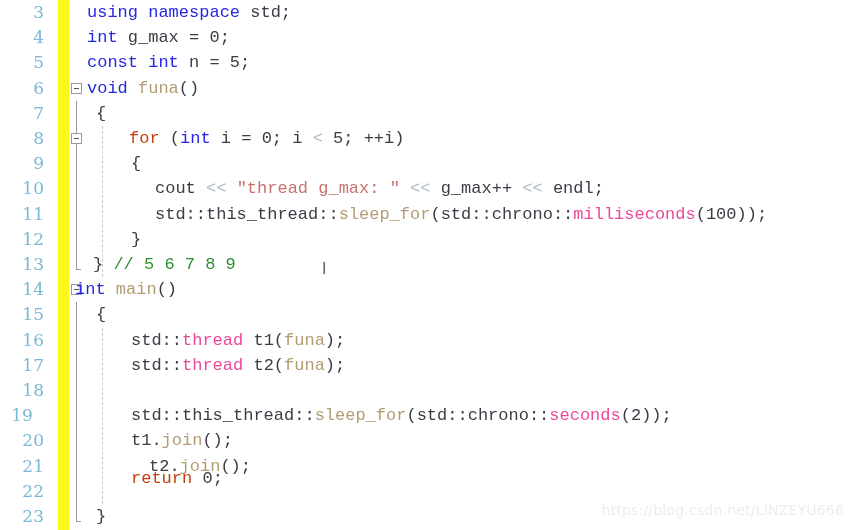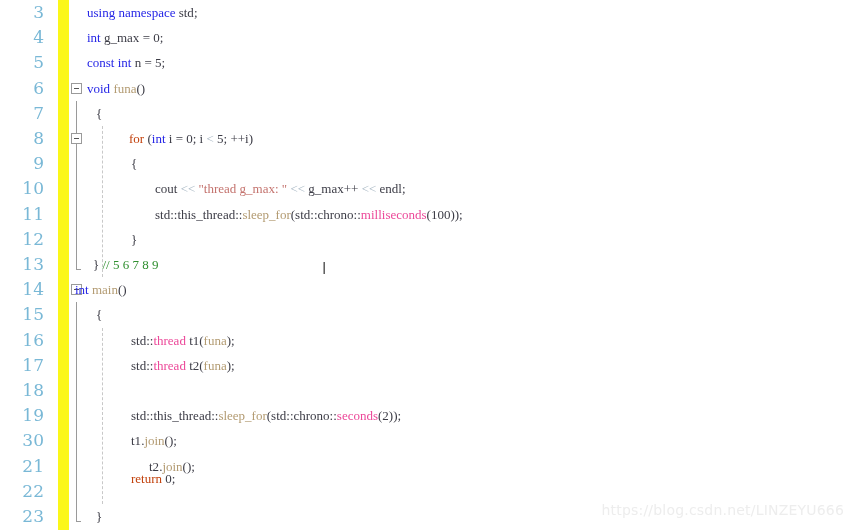--- a/index.html
+++ b/index.html
@@ -54,22 +54,22 @@
     width: 783px; height: 530px;
     background: #ffffff;
     overflow: hidden;
   }
   .row {
     position: absolute;
     left: 0;
     height: 25.2px;
     line-height: 25.2px;
     white-space: pre;
-    font-family: Liberation Serif, serif;
-    font-size: 13px;
+    font-family: Liberation Mono, monospace;
+    font-size: 17px;
     color: #3c3c46;
   }
 
   
   .kw   { color: #2626e6; }          
   .kw2  { color: #c2410c; }          
   .id   { color: #3c3c46; }          
   .fn   { color: #b39b72; }          
   .type { color: #ec4899; }          
   .str  { color: #c4736e; }          
@@ -144,22 +144,22 @@
       <div class="lineno" style="top: 151.2px;">9</div>
       <div class="lineno" style="top: 176.4px;">10</div>
       <div class="lineno" style="top: 201.6px;">11</div>
       <div class="lineno" style="top: 226.8px;">12</div>
       <div class="lineno" style="top: 252px;">13</div>
       <div class="lineno" style="top: 277.2px;">14</div>
       <div class="lineno" style="top: 302.4px;">15</div>
       <div class="lineno" style="top: 327.6px;">16</div>
       <div class="lineno" style="top: 352.8px;">17</div>
       <div class="lineno" style="top: 378px;">18</div>
-      <div class="lineno" style="top: 403.2px;">19</div>
-      <div class="lineno" style="top: 428.4px;">30</div>
+      <div class="lineno" style="top: 403.2px; text-align: center;">19</div>
+      <div class="lineno" style="top: 428.4px;">20</div>
       <div class="lineno" style="top: 453.6px;">21</div>
       <div class="lineno" style="top: 478.8px;">22</div>
       <div class="lineno" style="top: 504px;">23</div>
     </div>
 
   <div id="changebar"></div>
 
   <div id="code">
     <div id="guides">
         <div class="foldbox" style="left: 2px; top: 82.6px;"></div>

